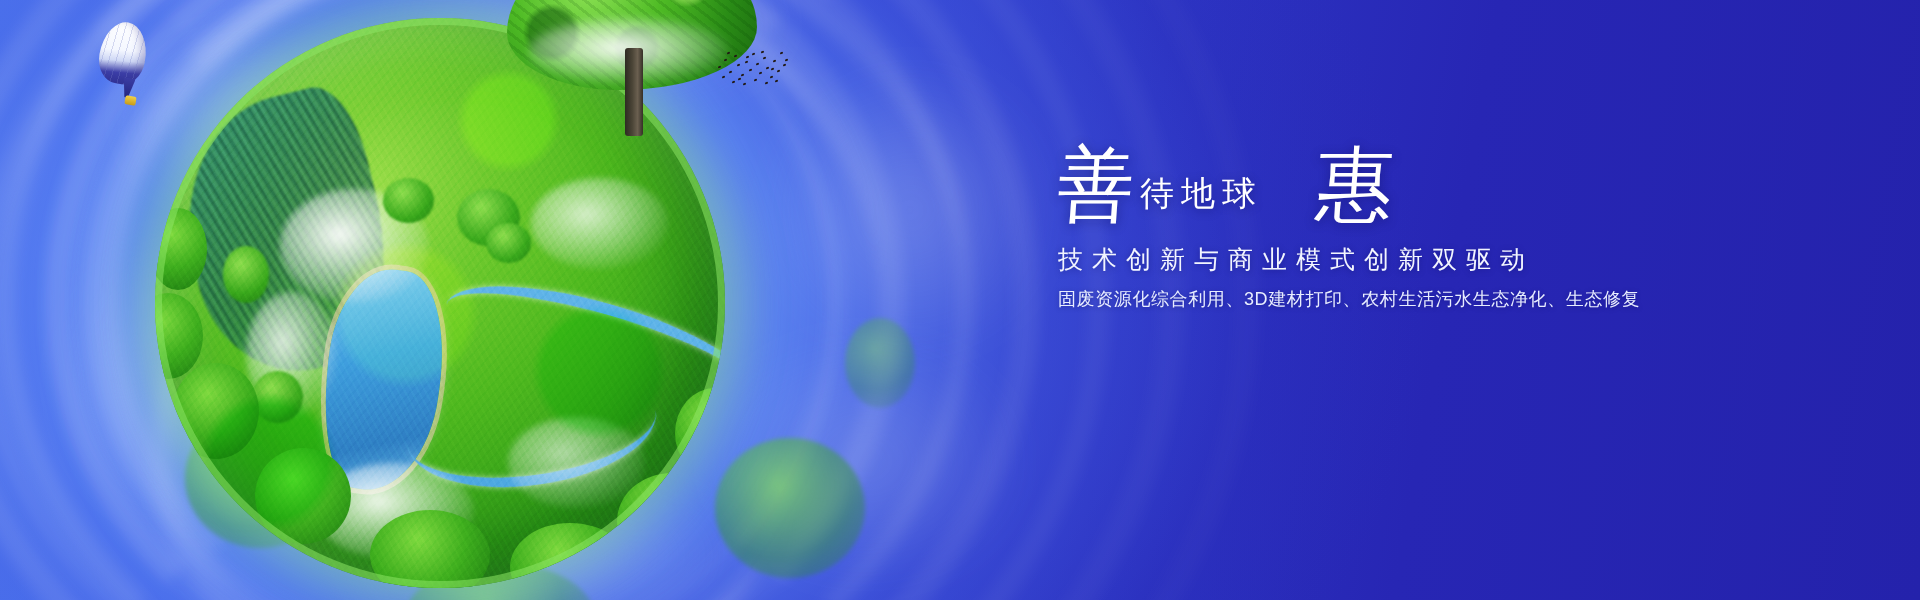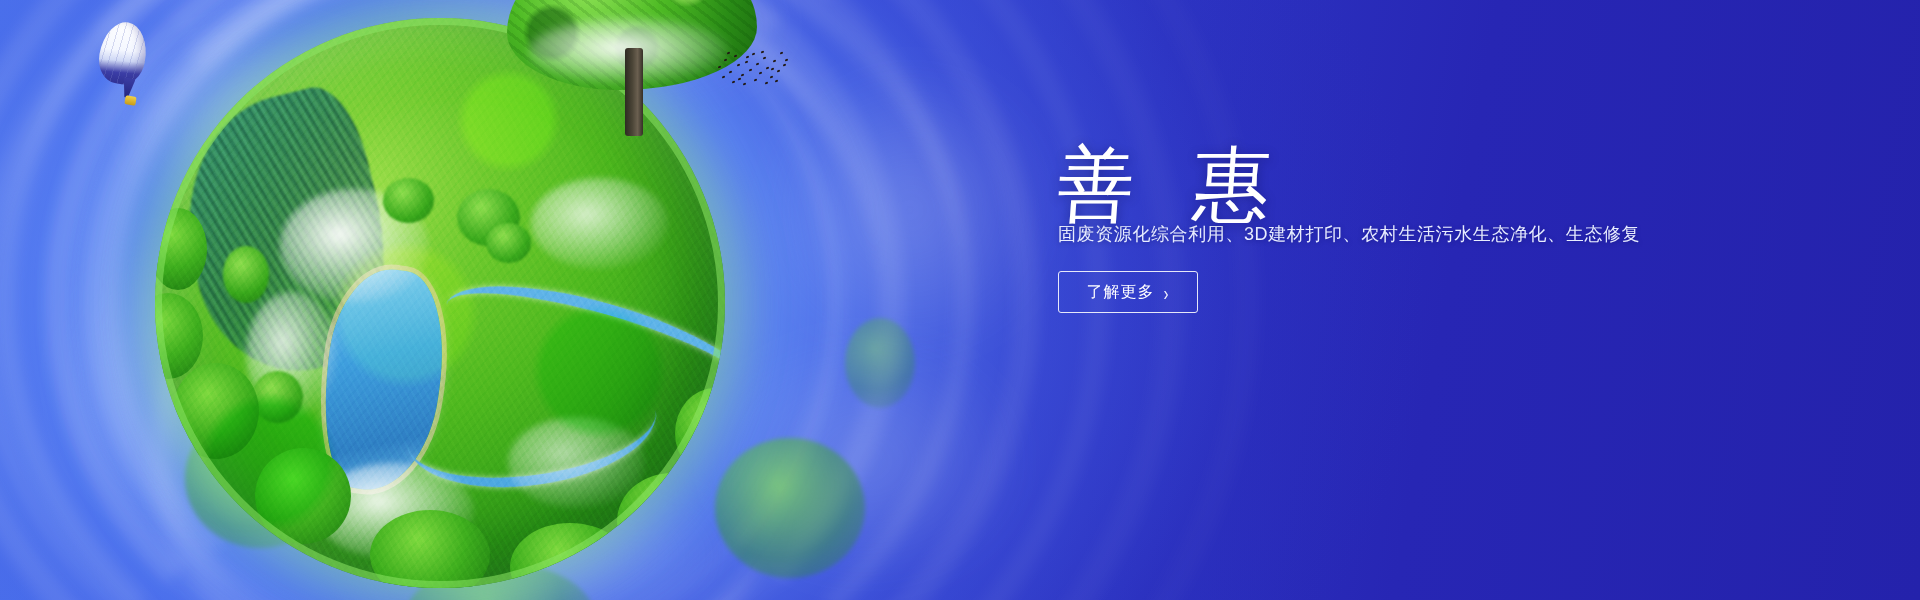--- a/index.html
+++ b/index.html
@@ -323,21 +323,21 @@
     margin-top:28px;
     font-size:25px;
     line-height:1.2;
     color:#f2f5ff;
     letter-spacing:9px;
     white-space:nowrap;
     text-shadow:0 1px 6px rgba(10,10,80,0.4);
   }
 
   .desc {
-    margin-top:7px;
+    margin-top:14px;
     font-size:18px;
     line-height:1.3;
     color:#e8edff;
     letter-spacing:0.6px;
     white-space:nowrap;
     text-shadow:0 1px 5px rgba(10,10,80,0.4);
   }
 
   .cta {
     display:inline-flex;
@@ -466,28 +466,26 @@
       <i style="left: 30px; top: 6px;"></i>
       <i style="left: 22px; top: 28px;"></i>
       <i style="left: 69px; top: 9px;"></i>
     </div>
 
   <div class="content">
 
     <div class="headline">
       <span class="phrase">
         <span class="big-char">善</span>
+        <span class="small-chars">待地球</span>
       </span>
       <span class="phrase">
         <span class="big-char">惠</span>
       </span>
     </div>
 
+    <div class="subtitle">技术创新与商业模式创新双驱动</div>
 
     <div class="desc">固废资源化综合利用、3D建材打印、农村生活污水生态净化、生态修复</div>
 
-    <button class="cta">
-      <span>了解更多</span>
-      <span class="chev">›</span>
-    </button>
 
   </div>
 </div>
 
 </body></html>

